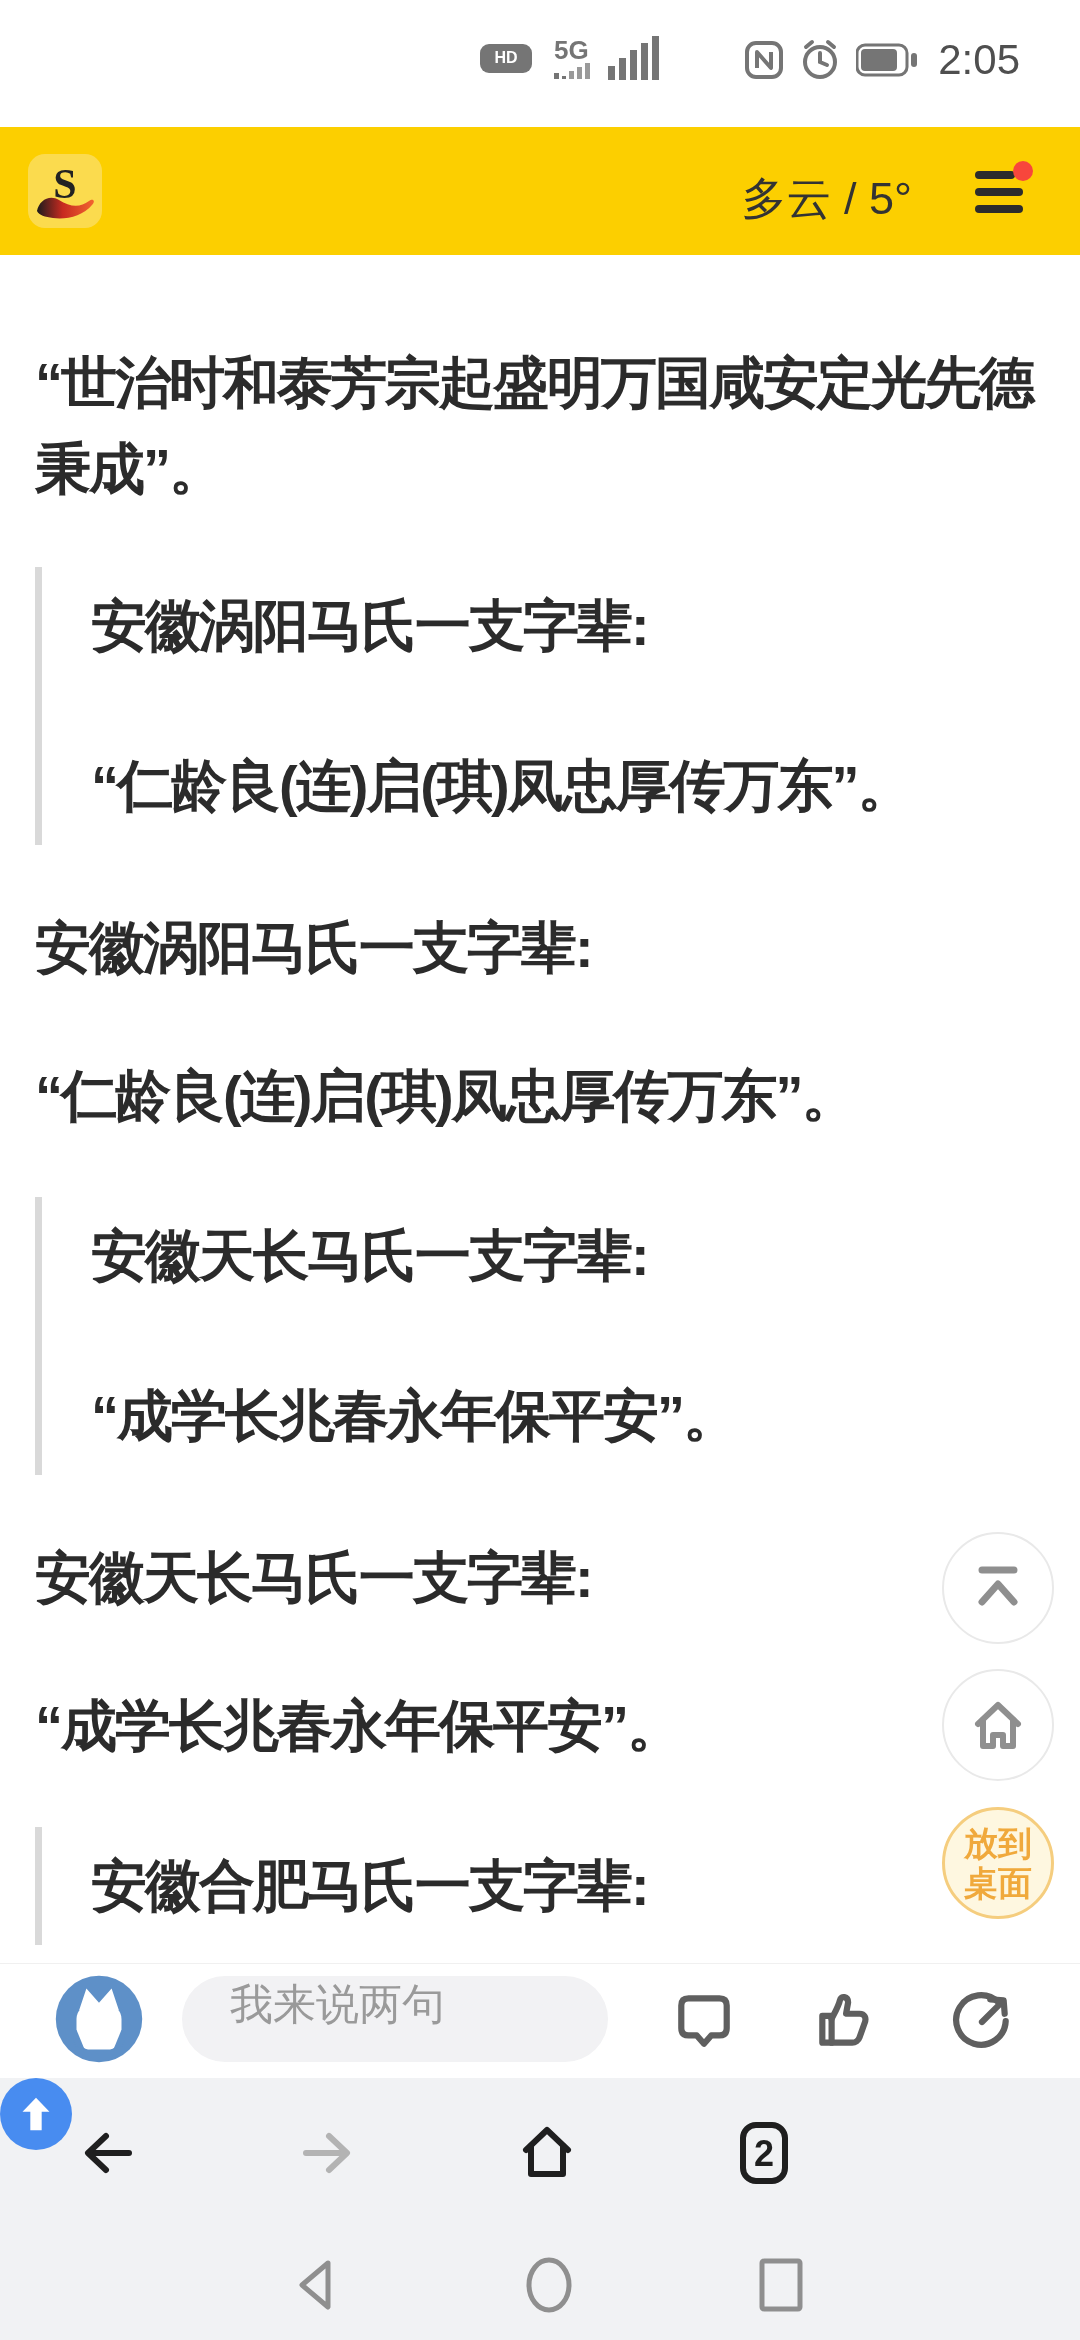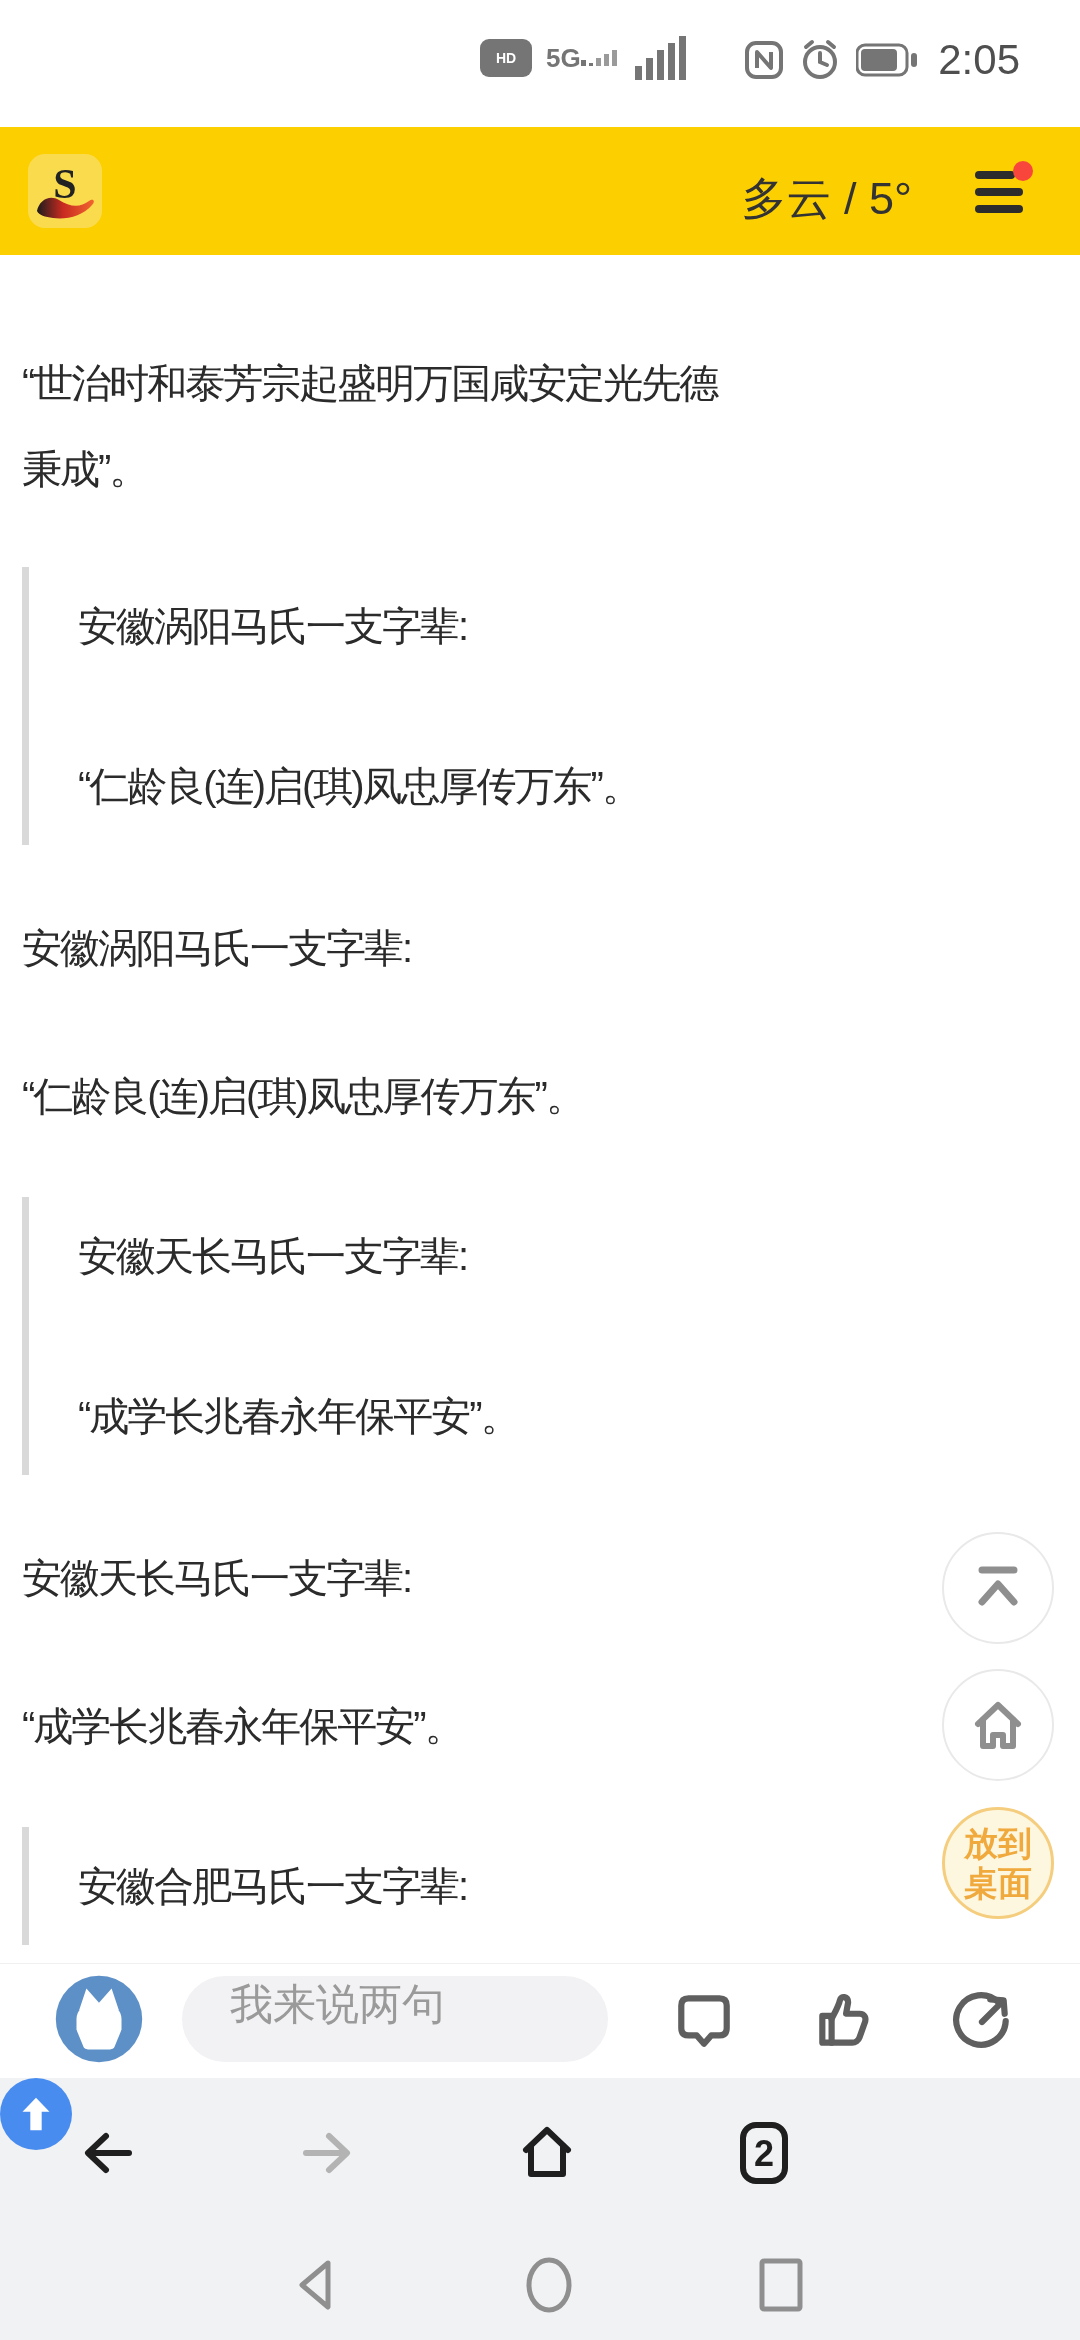--- a/index.html
+++ b/index.html
@@ -5,41 +5,41 @@
   html,body{margin:0;padding:0;}
   body{width:1080px;height:2340px;position:relative;background:#ffffff;
        font-family:"Liberation Sans",sans-serif;overflow:hidden;}
   .screen{position:absolute;inset:0;}
 
   
   .status-bar{position:absolute;top:0;left:0;right:0;height:127px;background:#fff;}
   .sb-group{position:absolute;display:flex;align-items:center;gap:14px;}
   .sb-left{left:480px;top:36px;}
   .sb-right{right:60px;top:36px;justify-content:space-between;}
-  .hd-badge{display:inline-flex;align-items:center;justify-content:center;width:52px;height:38px;
-            border-radius:9px;background:#757575;color:#fff;font-size:14px;font-weight:bold;text-align:right;}
-  .g5-stack{display:flex;flex-direction:row;align-items:center;line-height:1;}
+  .hd-badge{display:inline-flex;align-items:center;justify-content:center;width:52px;height:29px;
+            border-radius:9px;background:#757575;color:#fff;font-size:16px;font-weight:bold;text-align:right;}
+  .g5-stack{display:flex;flex-direction:column;align-items:flex-start;line-height:1;margin-left:8px;}
   .g5-label{font-size:26px;font-weight:bold;color:#757575;}
   .sb-time{font-size:42px;color:#4f4f4f;margin-left:6px;}
 
   
   .header{position:absolute;top:127px;left:0;right:0;height:128px;background:#FCCF00;}
   .logo-box{position:absolute;left:28px;top:27px;width:74px;height:74px;}
   .site-title{position:absolute;left:122px;top:34px;font-size:54px;font-weight:bold;color:#232323;letter-spacing:2px;}
   .weather{position:absolute;right:168px;top:42px;font-size:45px;color:#333;}
   .menu-btn{position:absolute;right:55px;top:44px;width:50px;height:44px;}
   .menu-btn .bar{position:absolute;left:0;width:48px;height:8px;background:#2c2c2c;border-radius:4px;}
   .menu-btn .b1{top:0;width:40px;}
   .menu-btn .b2{top:17px;}
   .menu-btn .b3{top:34px;}
   .menu-dot{position:absolute;right:-8px;top:-10px;width:20px;height:20px;border-radius:50%;background:#F8463C;}
 
   
-  .content{position:absolute;top:255px;left:0;right:0;padding:85px 35px 0 22px;box-sizing:border-box;
-           font-size:40px;letter-spacing:-2px;color:#2b2b2b;}
+  .content{position:absolute;top:255px;left:0;right:0;padding:85px 35px 0 35px;box-sizing:border-box;
+           font-size:56px;letter-spacing:-2px;color:#2b2b2b;font-weight:bold;}
   .line{white-space:nowrap;line-height:86px;height:86px;}
   .block{margin-bottom:62px;}
   .after-lead{margin-bottom:55px;}
   .tight{margin-bottom:58px;}
   .quote{border-left:7px solid #d9d9d9;padding:16px 0 16px 49px;margin-bottom:60px;}
   .quote .line + .line{margin-top:74px;}
 
   
   .float-btn{position:absolute;left:942px;width:112px;height:112px;border-radius:50%;
              background:#fff;border:2px solid #e9e9e9;box-sizing:border-box;

